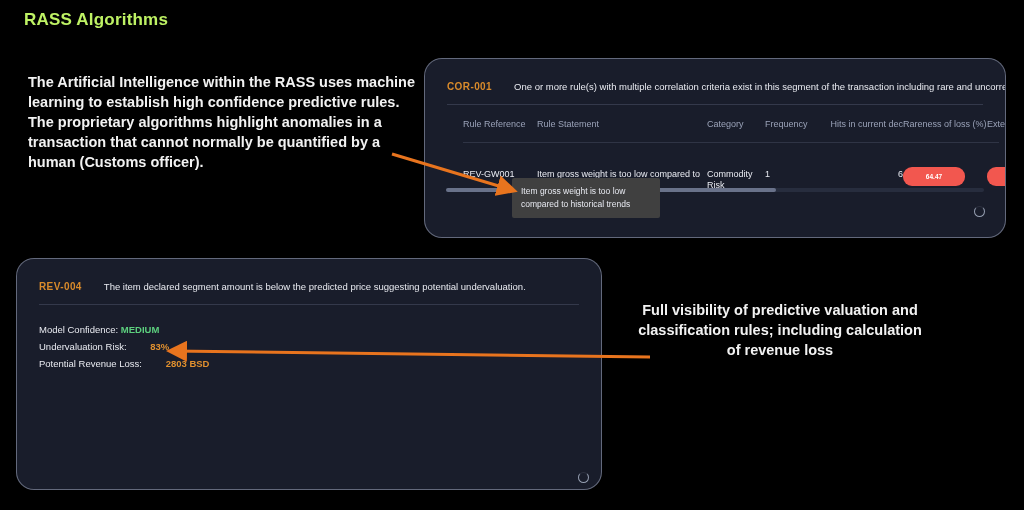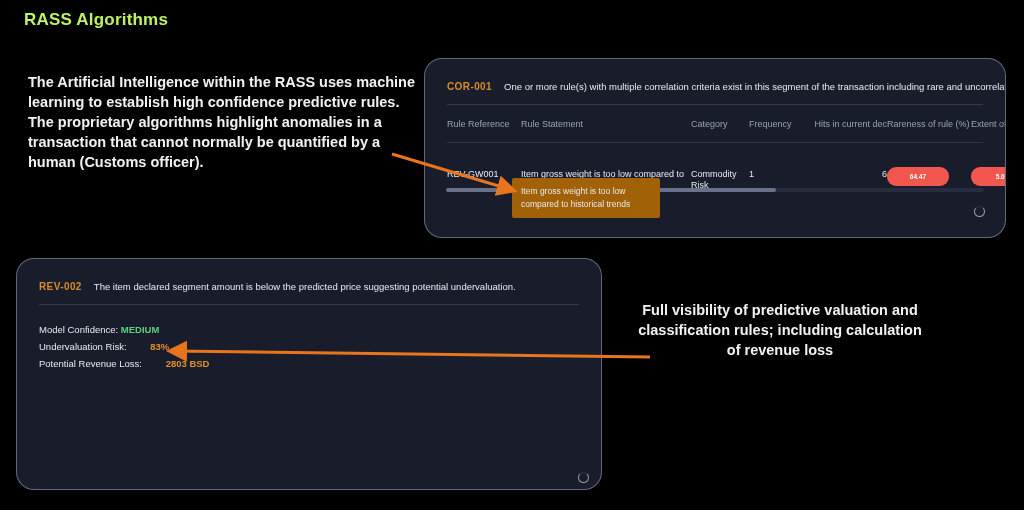--- a/index.html
+++ b/index.html
@@ -32,35 +32,35 @@
   .panel {
     position: absolute;
     background: #191d2b;
     border: 1px solid rgba(190,200,225,.45);
     border-radius: 18px;
     overflow: hidden;
   }
   .panel-top { left: 424px; top: 58px; width: 582px; height: 180px; }
   .panel-bottom { left: 16px; top: 258px; width: 586px; height: 232px; }
 
-  .rule-head { display: flex; align-items: baseline; padding: 22px 27px 0 22px; }
+  .rule-head { display: flex; align-items: baseline; padding: 22px 27px 0 22px; gap: 10px; }
   .rule-code {
     color: #d98b2b; font-size: 10px; font-weight: bold; letter-spacing: .4px;
     white-space: nowrap;
   }
   .rule-desc {
     color: #e8eaf0; font-size: 9.5px; margin-left: 12px; white-space: nowrap;
   }
   .hr {
     height: 1px; background: rgba(150,160,190,.22);
     margin: 12px 22px 0 22px;
   }
 
   
-  .tbl { width: 100%; padding: 0 22px; margin-top: 14px; }
+  .tbl { width: 100%; padding: 0 22px; margin-top: 14px; margin-left: 16px; }
   .trow { display: flex; align-items: flex-start; }
   .thead .cell {
     color: #9aa2b8; font-size: 9px; padding-bottom: 13px; white-space: nowrap;
   }
   .tbody { border-top: 1px solid rgba(150,160,190,.18); padding-top: 26px; }
   .tbody .cell { color: #e9ebf2; font-size: 9px; line-height: 11px; }
   .c-ref   { width: 74px; flex: none; }
   .c-stmt  { width: 170px; flex: none; }
   .c-cat   { width: 58px; flex: none; }
   .c-freq  { width: 54px; flex: none; }
@@ -78,21 +78,21 @@
     position: absolute; left: 446px; top: 188px; width: 538px; height: 4px;
     background: rgba(120,130,160,.16); border-radius: 3px;
   }
   .scrollbar-thumb {
     height: 4px; width: 330px; background: rgba(160,172,200,.55); border-radius: 3px;
   }
 
   
   .tooltip {
     position: absolute; left: 512px; top: 178px; width: 148px;
-    background: #a16207; color: #e7e9f0;
+    background: #404040; color: #e7e9f0;
     font-size: 8.5px; line-height: 13px;
     padding: 7px 9px; border-radius: 2px;
   }
 
   
   .spinner {
     position: absolute; width: 11px; height: 11px;
     border: 1.6px solid rgba(190,200,220,.75);
     border-top-color: rgba(190,200,220,.12);
     border-radius: 50%;
@@ -128,21 +128,21 @@
     </div>
     <div class="hr"></div>
 
     <div class="tbl">
       <div class="trow thead">
         <div class="cell c-ref">Rule Reference</div>
         <div class="cell c-stmt">Rule Statement</div>
         <div class="cell c-cat">Category</div>
         <div class="cell c-freq">Frequency</div>
         <div class="cell c-hits">Hits in current dec</div>
-        <div class="cell c-rare">Rareness of rule (%)</div>
+        <div class="cell c-rare">Rareness of loss (%)</div>
         <div class="cell c-ext">Extent of rar</div>
       </div>
 
       <div class="trow tbody">
         <div class="cell c-ref">REV-GW001</div>
         <div class="cell c-stmt">Item gross weight is too low compared to h...</div>
         <div class="cell c-cat">Commodity Risk</div>
         <div class="cell c-freq">1</div>
         <div class="cell c-hits">6</div>
         <div class="cell c-rare">
@@ -158,21 +158,21 @@
   <div class="scrollbar">
     <div class="scrollbar-thumb"></div>
   </div>
 
   <div class="tooltip">Item gross weight is too low compared to historical trends</div>
   <div class="spinner spinner-top"></div>
 
   <div class="panel panel-bottom">
 
     <div class="rule-head">
-      <span class="rule-code">REV-002</span>
+      <span class="rule-code">REV-004</span>
       <span class="rule-desc">The item declared segment amount is below the predicted price suggesting potential undervaluation.</span>
     </div>
     <div class="hr"></div>
 
     <div class="metrics">
       <div class="metric">
         <span>Model Confidence:</span>
         <span class="v v-green">MEDIUM</span>
       </div>
       <div class="metric">

